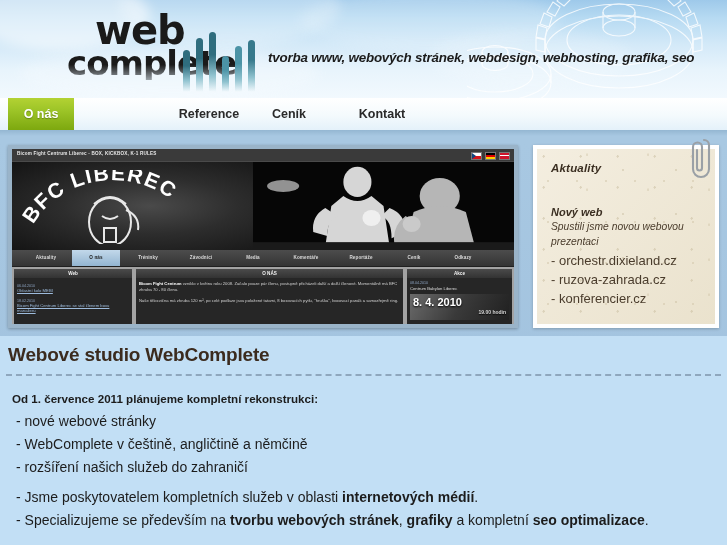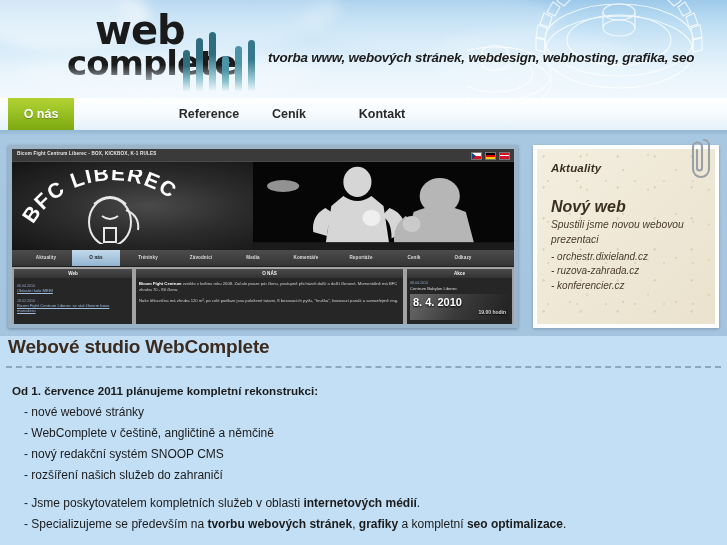--- a/index.html
+++ b/index.html
@@ -118,36 +118,36 @@
     background-image:
       radial-gradient(circle at 18% 24%, rgba(200,188,158,.5) 0 1px, transparent 1.4px),
       radial-gradient(circle at 62% 48%, rgba(200,188,158,.45) 0 1px, transparent 1.4px),
       radial-gradient(circle at 38% 78%, rgba(205,193,163,.45) 0 1px, transparent 1.4px),
       radial-gradient(circle at 82% 16%, rgba(205,193,163,.4) 0 1px, transparent 1.4px),
       linear-gradient(135deg,#f4eee0,#eae2cd);
     background-size:37px 31px, 53px 44px, 29px 41px, 61px 35px, 100% 100%;
     padding:13px 14px;
   }
   .note h3{margin:0;font-size:11.5px;font-style:italic;font-weight:bold;color:#3b2f22;letter-spacing:.2px;}
-  .note .nt-title{margin:24px 0 2px;font-size:16px;font-style:italic;font-weight:bold;color:#3b2f22;}
+  .note .nt-title{margin:32px 0 2px;font-size:11px;font-style:italic;font-weight:bold;color:#3b2f22;}
   .note p{margin:0;font-size:10.3px;font-style:italic;color:#4a3c2c;line-height:1.45;}
   .note ul{margin:2px 0 0;padding:0;list-style:none;}
-  .note li{font-size:10px;font-style:italic;color:#4a3c2c;line-height:1.45;}
+  .note li{font-size:13px;color:#4a3c2c;line-height:1.45;}
   .clip{position:absolute;right:6px;top:-9px;width:26px;height:44px;}
   
   .content{position:absolute;left:0;top:336px;width:727px;}
   .sec-title{
     font-size:19px;font-weight:bold;color:#3b2b1e;
-    padding:0 8px 6px 8px;letter-spacing:-.2px;
+    padding:8px 8px 6px 8px;letter-spacing:-.2px;
     background:#c2dff5;
   }
   .dash{height:0;border-top:2px dashed #8fa7bd;margin:0 6px;}
   .sec-body{background:#c2dff5;padding:10px 10px 12px 12px;}
   .sec-body .lead{font-size:11.6px;font-weight:bold;color:#1c1c1c;margin:0 0 8px;}
-  .sec-body .li{font-size:12px;color:#1c1c1c;margin:0 12px 7px;}
+  .sec-body .li{font-size:14px;color:#1c1c1c;margin:0 4px 7px;}
   .sec-body .li b{font-weight:bold;}
   .sec-body .gap{height:7px;}
 </style>
 </head>
 <body>
 
 <div class="header">
   <div class="clouds">
     <div class="cloud" style="left:-30px;top:-20px;width:180px;height:70px;"></div>
     <div class="cloud" style="left:120px;top:-34px;width:220px;height:80px;opacity:.5;"></div>
@@ -336,21 +336,20 @@
   <div class="sec-title">Webové studio WebComplete</div>
   <div style="background:#c2dff5;padding:2px 0 6px;">
     <div class="dash"></div>
   </div>
 
   <div class="sec-body">
     <p class="lead">Od 1. července 2011 plánujeme kompletní rekonstrukci:</p>
     <div id="bullets">
         <p class="li">- nové webové stránky</p>
         <p class="li">- WebComplete v češtině, angličtině a němčině</p>
-        <p class="li">- nový redakční systém SNOOP CMS</p>
         <p class="li">- rozšíření našich služeb do zahraničí</p>
       </div>
     <div class="gap"></div>
     <p class="li"><span>- Jsme poskytovatelem kompletních služeb v oblasti </span><b>internetových médií</b><span>.</span></p>
     <p class="li"><span>- Specializujeme se především na </span><b>tvorbu webových stránek</b><span>, </span><b>grafiky</b><span> a kompletní </span><b>seo optimalizace</b><span>.</span></p>
   </div>
 
 </div>
 
 </body></html>

